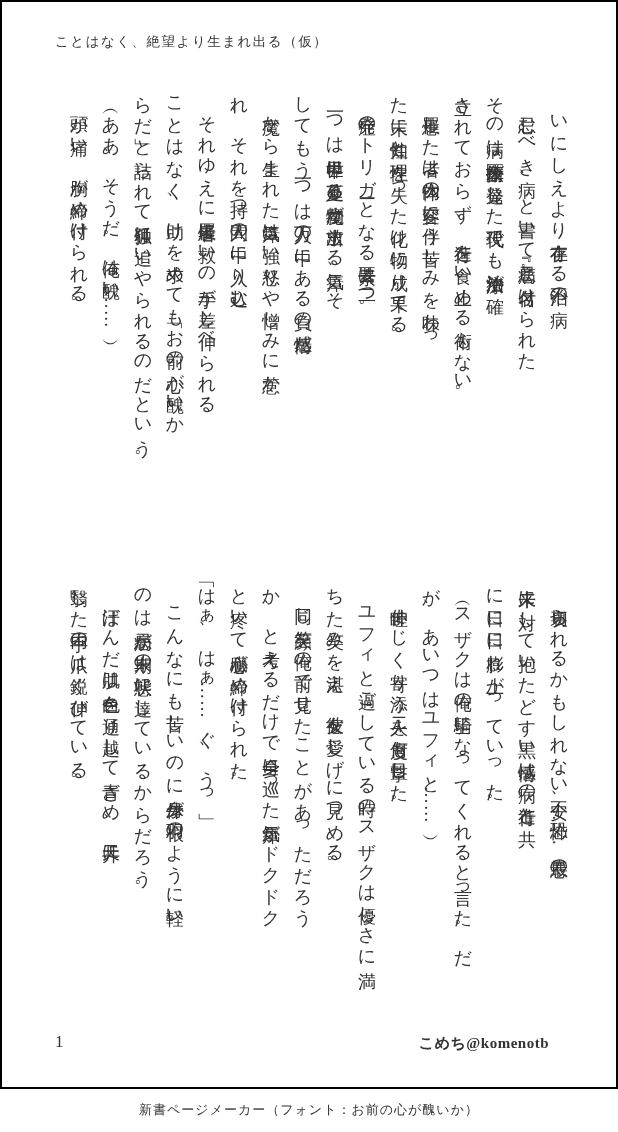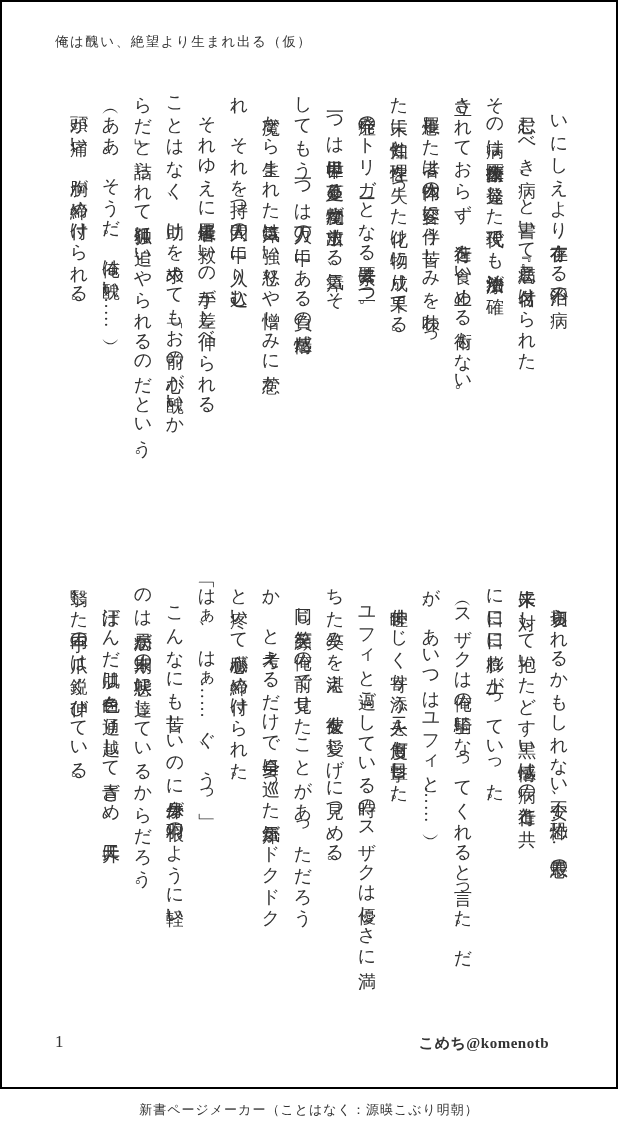--- a/index.html
+++ b/index.html
@@ -70,21 +70,21 @@
     text-align: center;
     font-size: 13px;
     letter-spacing: 1px;
     color: #333333;
   }
 </style>
 </head>
 <body>
 
 <div class="sheet">
-  <div class="header">俺は醜い、絶望より生まれ出る（仮）</div>
+  <div class="header">ことはなく、絶望より生まれ出る（仮）</div>
 
   <div class="vblock upper">
       <div class="vline">　いにしえより存在する不治の病。</div>
       <div class="vline">　忌むべき病、と書いて『忌病』と名付けられた</div>
       <div class="vline">その病は医療技術が発達した現代でも治療法が確</div>
       <div class="vline">立されておらず、進行を食い止める術もない。</div>
       <div class="vline">　罹患した者は肉体の変容に伴う苦しみを味わっ</div>
       <div class="vline">た末に知性と理性を失った化け物に成り果てる。</div>
       <div class="vline">　発症のトリガーとなる要素は二つ。</div>
       <div class="vline">　一つは世界中に蔓延る魔物が放出する瘴気、そ</div>
@@ -115,13 +115,13 @@
       <div class="vline">のは忌病が末期の状態に達しているからだろう。</div>
       <div class="vline">　汗ばんだ肌は色白を通り越して青ざめ、天井に</div>
       <div class="vline">翳した両手の爪は鋭く伸びている。</div>
     </div>
 
   <div class="pagenum">1</div>
 
   <div class="author">こめち@komenotb</div>
 </div>
 
-<div class="caption">新書ページメーカー（ことはなく：源暎こぶり明朝）</div>
+<div class="caption">新書ページメーカー（フォント：お前の心が醜いか）</div>
 
 </body></html>

